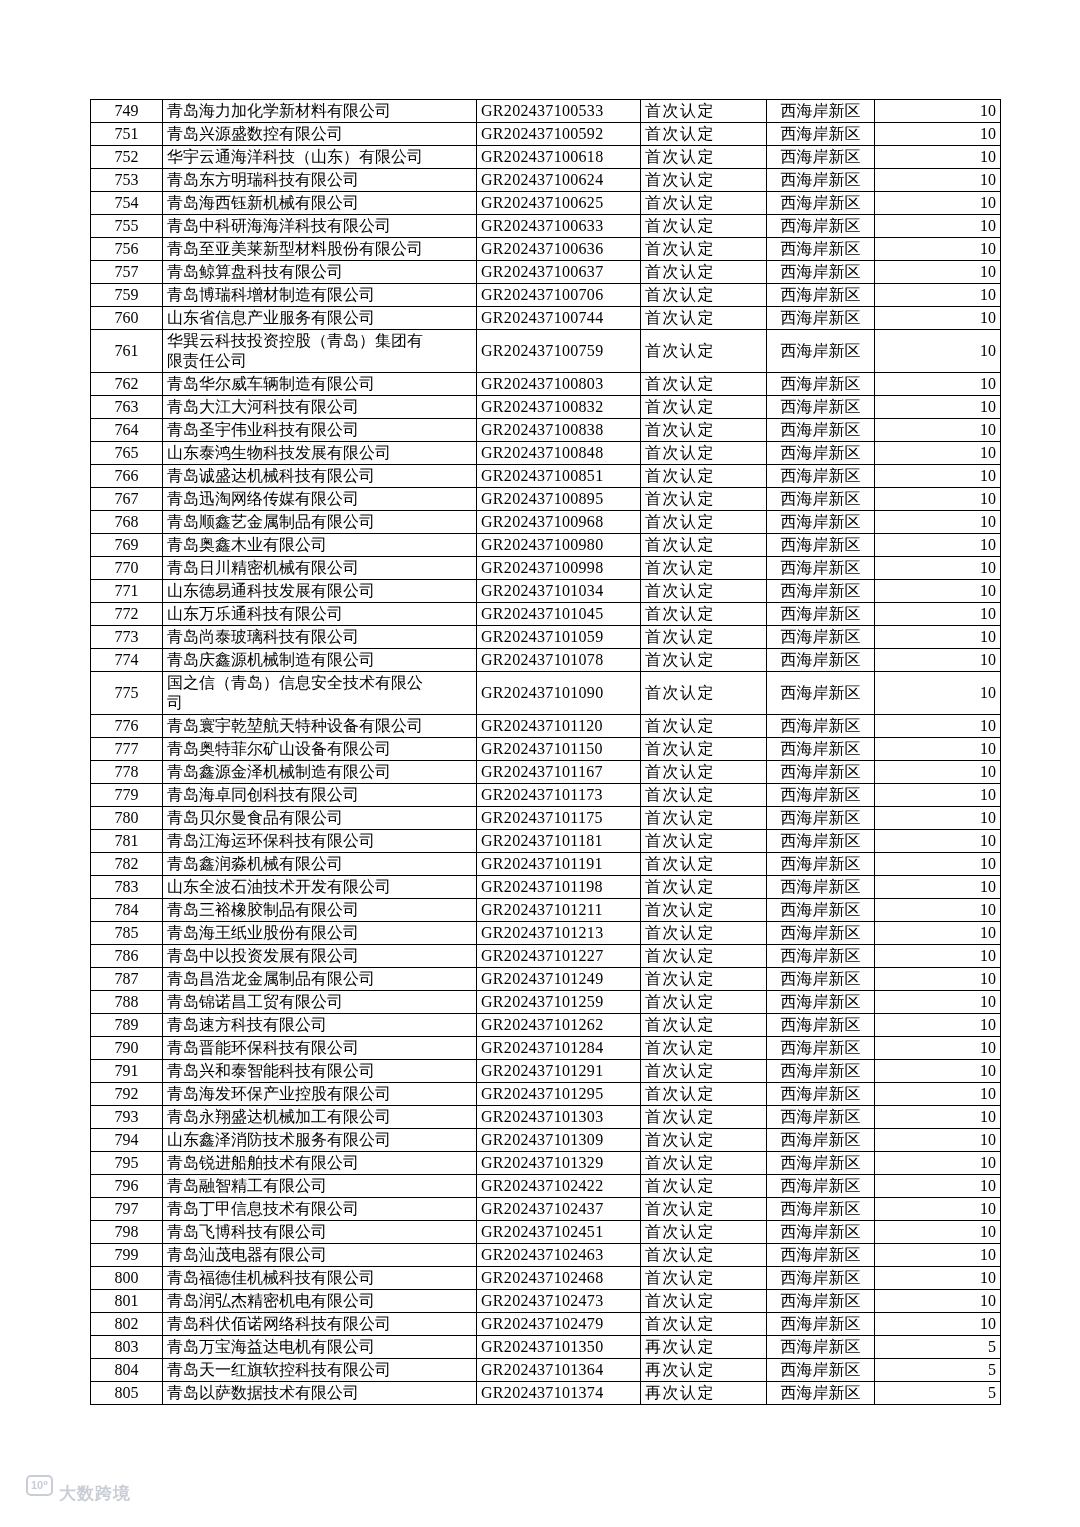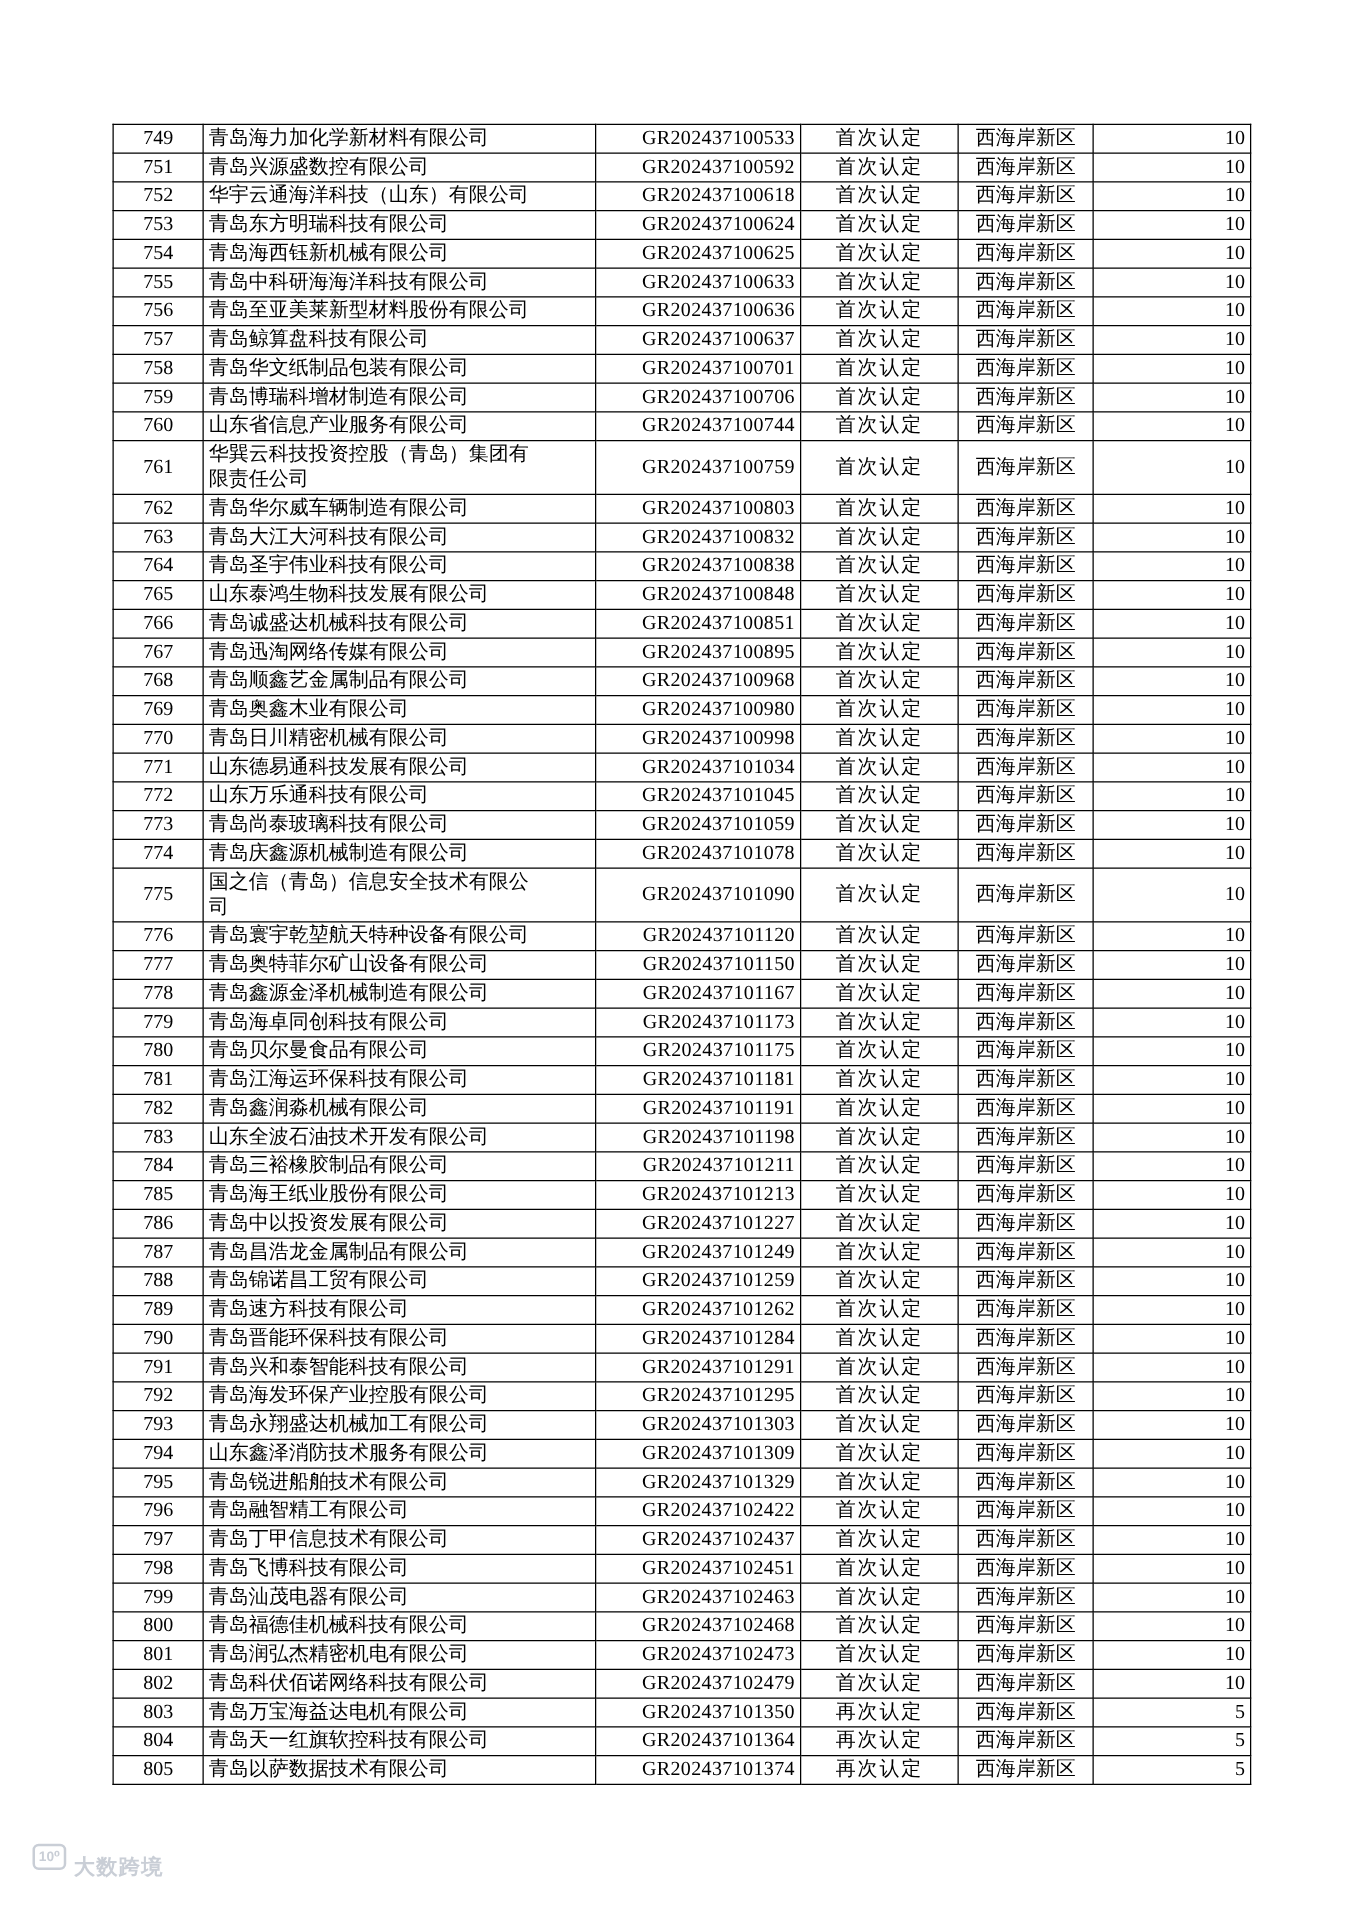--- a/index.html
+++ b/index.html
@@ -22,22 +22,22 @@
   table.doc-table td{
     border:1px solid #000000;
     font-size:16px;
     line-height:20px;
     padding:1px 4px;
     vertical-align:middle;
     overflow:hidden;
   }
   td.col-index{width:63px;text-align:center;}
   td.col-company{width:305px;text-align:left;padding-left:6px;white-space:pre;}
-  td.col-cert_no{width:155px;text-align:right;letter-spacing:0.3px;}
-  td.col-recognition{width:117px;text-align:center;letter-spacing:1.5px;}
+  td.col-cert_no{width:155px;text-align:left;letter-spacing:0.3px;}
+  td.col-recognition{width:117px;text-align:left;letter-spacing:1.5px;}
   td.col-district{width:99px;text-align:center;}
   td.col-score{width:117px;text-align:right;}
   .watermark{
     position:absolute;
     left:26px;bottom:22px;
     display:flex;align-items:center;gap:6px;
     color:#c9ced6;
     user-select:none;
   }
   .wm-logo{
@@ -122,28 +122,20 @@
         </tr>
         <tr>
           <td class="col-index">757</td>
           <td class="col-company">青岛鲸算盘科技有限公司</td>
           <td class="col-cert_no">GR202437100637</td>
           <td class="col-recognition">首次认定</td>
           <td class="col-district">西海岸新区</td>
           <td class="col-score">10</td>
         </tr>
         <tr>
-          <td class="col-index">758</td>
-          <td class="col-company">青岛华文纸制品包装有限公司</td>
-          <td class="col-cert_no">GR202437100701</td>
-          <td class="col-recognition">首次认定</td>
-          <td class="col-district">西海岸新区</td>
-          <td class="col-score">10</td>
-        </tr>
-        <tr>
           <td class="col-index">759</td>
           <td class="col-company">青岛博瑞科增材制造有限公司</td>
           <td class="col-cert_no">GR202437100706</td>
           <td class="col-recognition">首次认定</td>
           <td class="col-district">西海岸新区</td>
           <td class="col-score">10</td>
         </tr>
         <tr>
           <td class="col-index">760</td>
           <td class="col-company">山东省信息产业服务有限公司</td>

